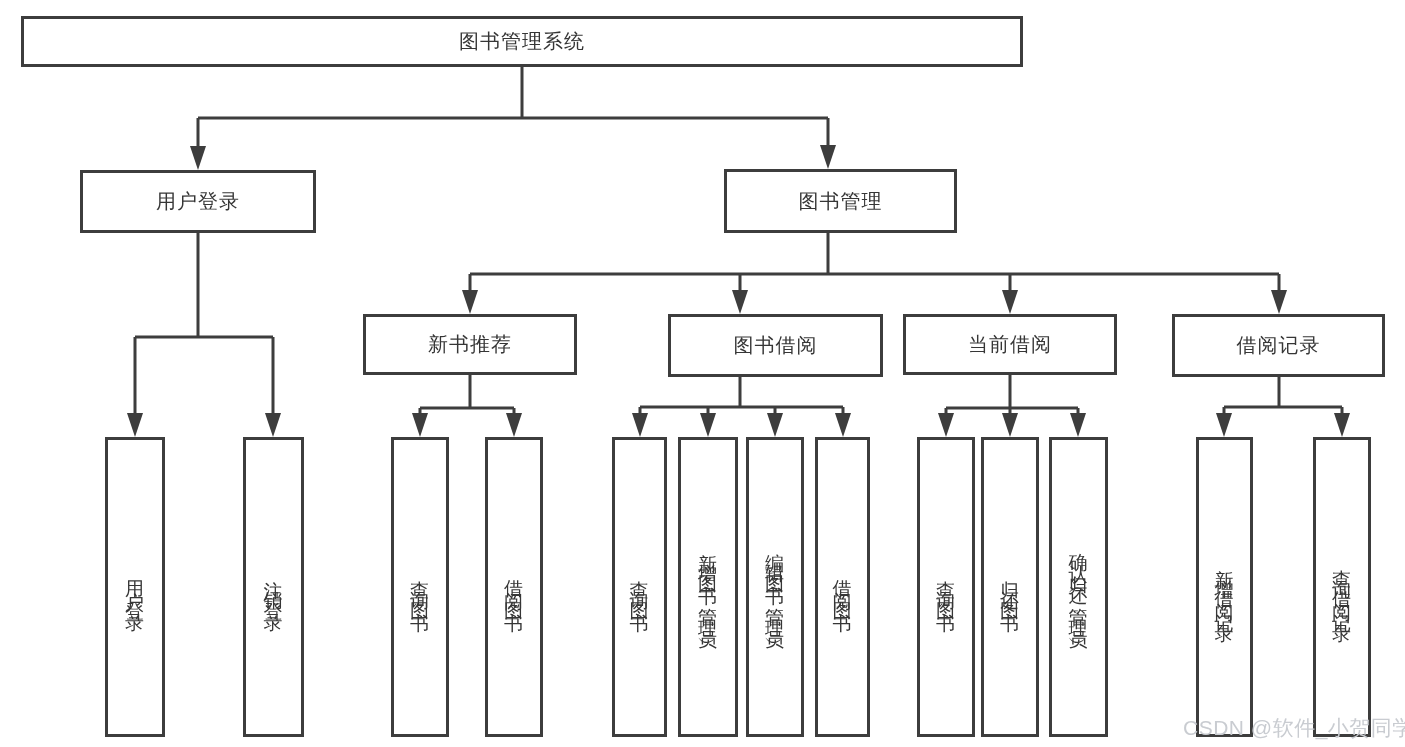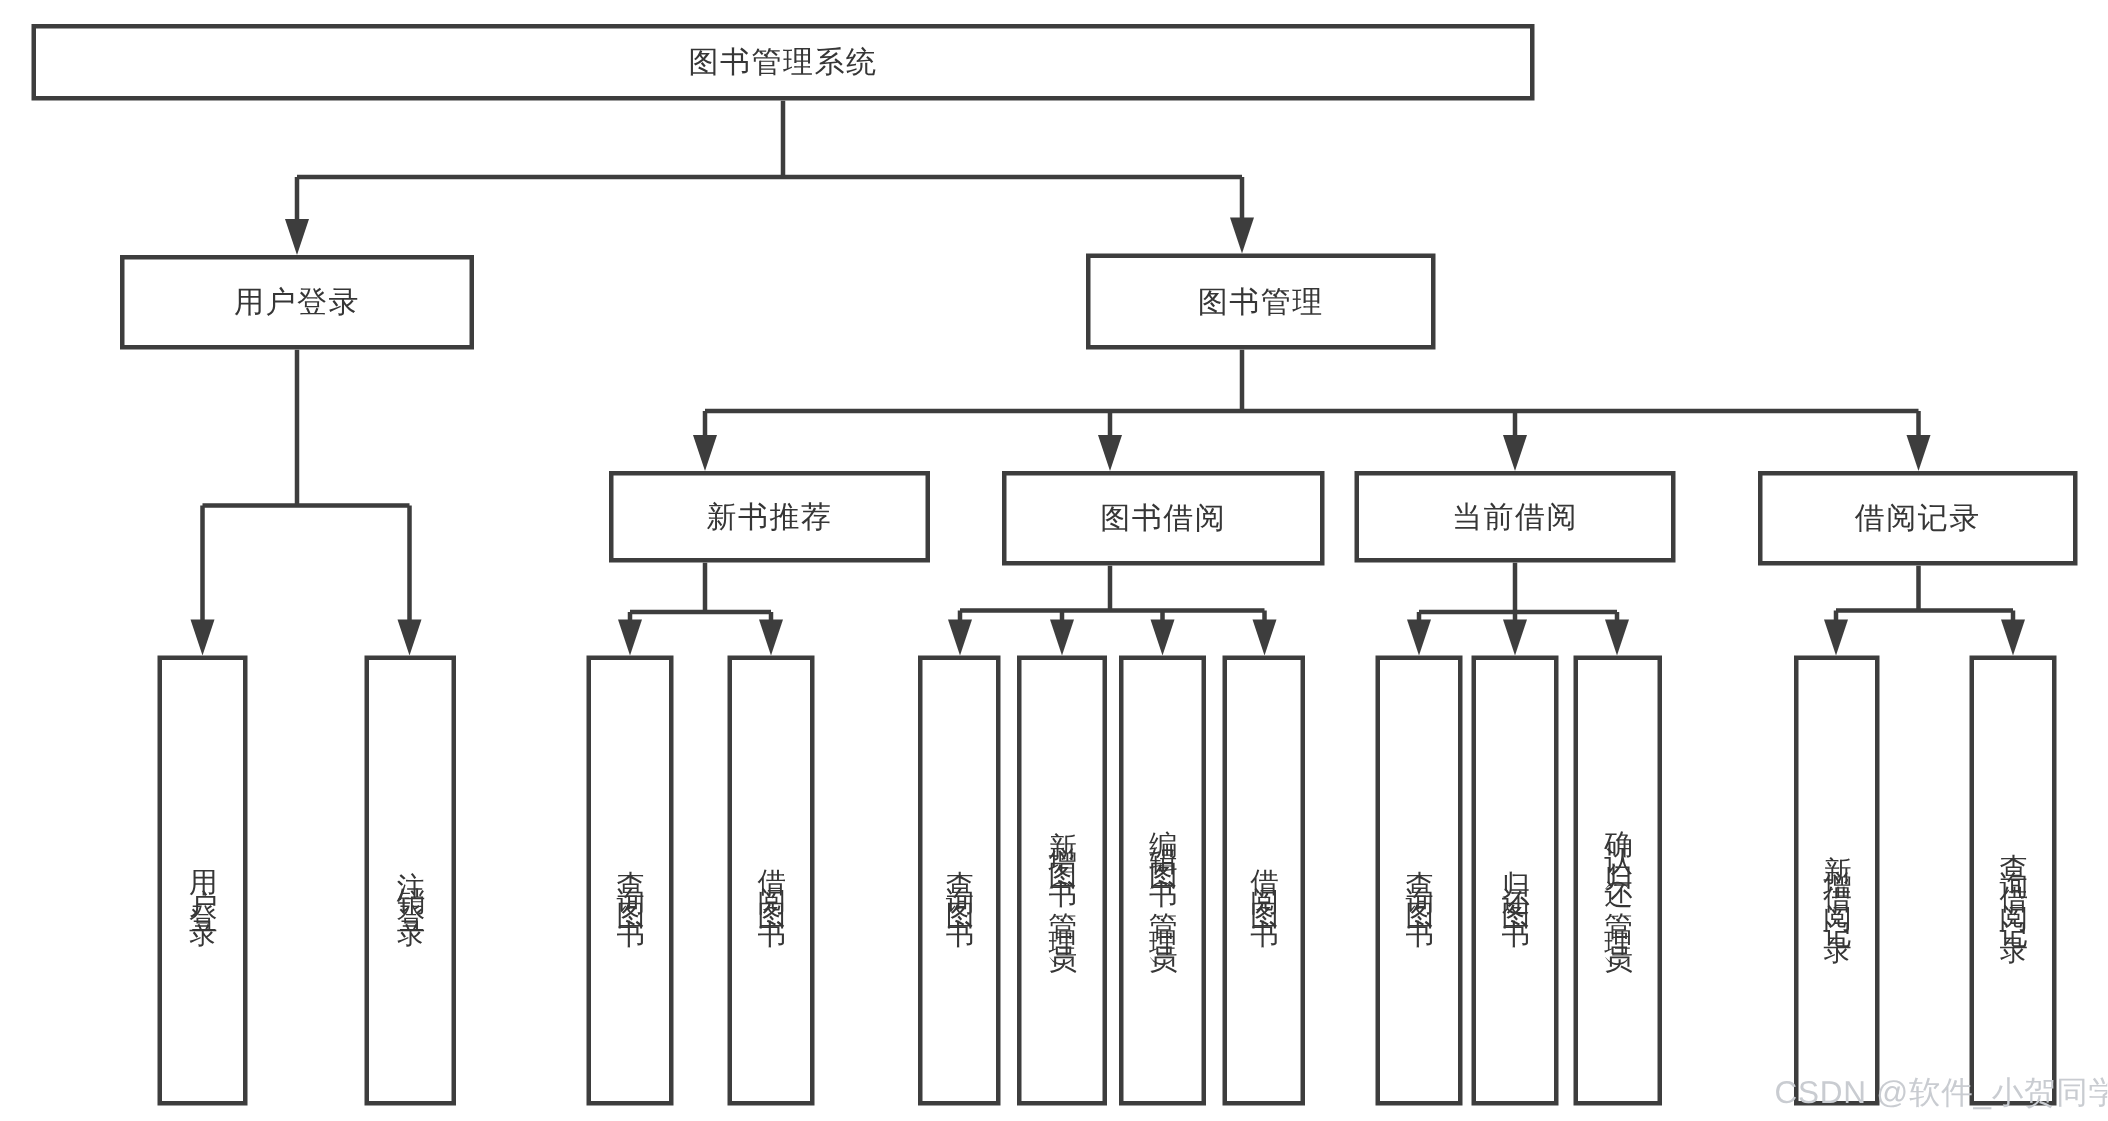--- a/index.html
+++ b/index.html
@@ -100,21 +100,21 @@
       <polygon class="arrowhead-fill" points="1216,413 1232,413 1224,437"></polygon>
       <polygon class="arrowhead-fill" points="1334,413 1350,413 1342,437"></polygon>
     </g>
   </svg>
 
   <div class="box" style="left:21px; top:16px; width:1002px; height:51px;">图书管理系统</div>
 
   <div class="box" style="left:80px; top:170px; width:236px; height:63px;">用户登录</div>
   <div class="box" style="left:724px; top:169px; width:233px; height:64px;">图书管理</div>
 
-  <div class="box" style="left:363px; top:314px; width:214px; height:61px;margin-left:43px;">新书推荐</div>
+  <div class="box" style="left:363px; top:314px; width:214px; height:61px;">新书推荐</div>
   <div class="box" style="left:632px; top:314px; width:215px; height:63px;margin-left:36px;">图书借阅</div>
   <div class="box" style="left:903px; top:314px; width:214px; height:61px;">当前借阅</div>
   <div class="box" style="left:1172px; top:314px; width:213px; height:63px;text-align:center;">借阅记录</div>
 
   <div class="box v" style="left:105px; top:437px; width:60px; height:300px;">用户登录</div>
   <div class="box v" style="left:243px; top:437px; width:61px; height:300px;">注销登录</div>
 
   <div class="box v" style="left:391px; top:437px; width:58px; height:300px;">查询图书</div>
   <div class="box v" style="left:485px; top:437px; width:58px; height:300px;">借阅图书</div>
 

